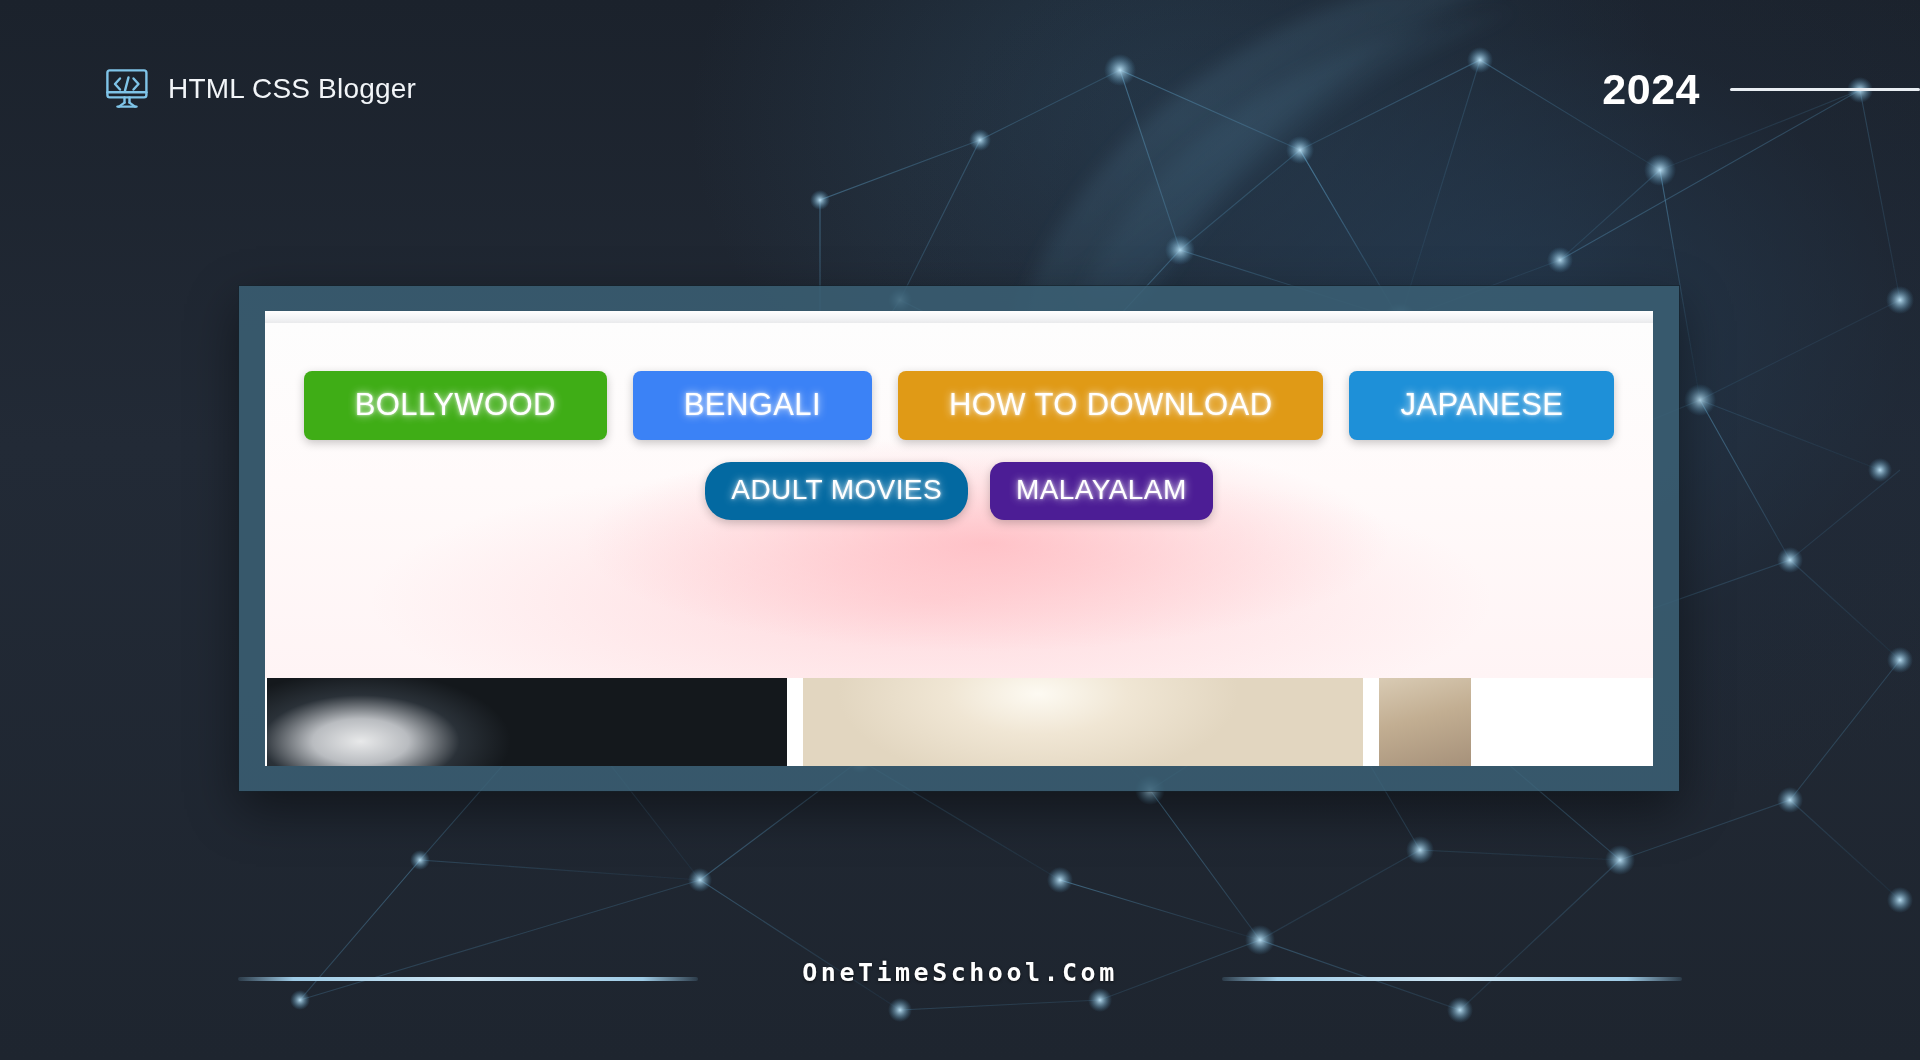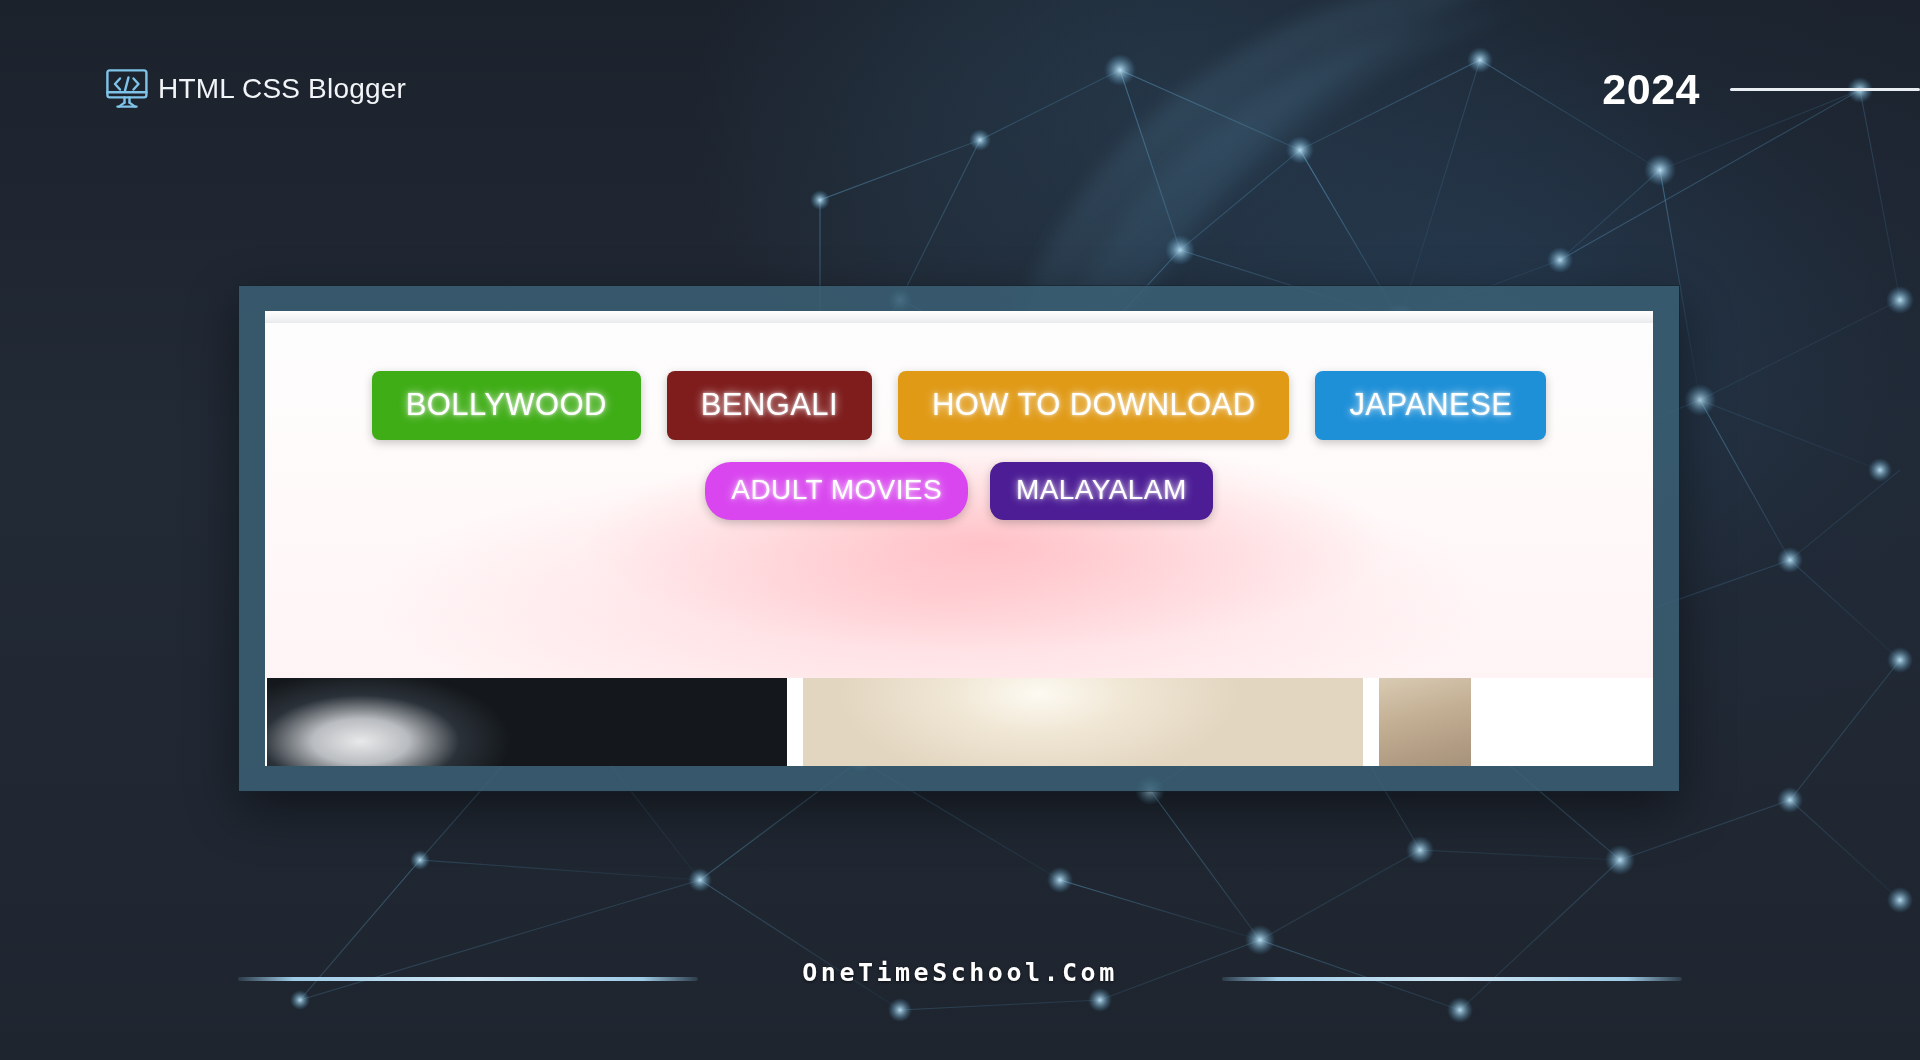--- a/index.html
+++ b/index.html
@@ -22,21 +22,21 @@
   }
   #mesh { position:absolute; inset:0; pointer-events:none; }
   #meshL { position:absolute; inset:0; pointer-events:none; opacity:.55; }
 
   
   .header {
     position:absolute; top:54px; left:0; width:1920px; height:70px;
   }
   .brand {
     position:absolute; left:104px; top:0;
-    display:flex; align-items:center; gap:8px; height:70px;
+    display:flex; align-items:center; gap:18px; height:70px;
   }
   .brand-icon { width:46px; height:44px; display:block; }
   .brand-text {
     color:#f2f5f8; font-size:28px; font-weight:400;
     letter-spacing:.2px; white-space:nowrap;
   }
   .year-wrap {
     position:absolute; right:0; top:0; height:70px;
     display:flex; align-items:center; gap:30px;
   }
@@ -81,21 +81,21 @@
   }
   .btn-row.row2 { margin-top:22px; gap:22px; }
 
   .cat-btn {
     border:none;
     border-radius:8px;
     color:#fff;
     font-size:31px;
     font-weight:400;
     letter-spacing:.4px;
-    padding:18px 34px 20px;
+    padding:18px 51px 20px;
     line-height:1;
     white-space:nowrap;
     cursor:pointer;
     font-family:"Liberation Sans", sans-serif;
     box-shadow:0 3px 10px rgba(0,0,0,.22);
     text-shadow:0 0 9px rgba(255,255,255,.85), 0 0 3px rgba(255,255,255,.7);
   }
   .row2 .cat-btn {
     font-size:28px;
     padding:14px 26px 16px;
@@ -281,27 +281,27 @@
   <div class="card-frame">
     <div class="card-inner">
 
       <div class="browser-strip"></div>
       <div class="glow-area"></div>
 
       <div class="btn-rows">
 
         <div class="btn-row row1">
           <button class="cat-btn" style="background-color: rgb(63, 173, 22);">BOLLYWOOD</button>
-          <button class="cat-btn" style="background-color: #7f1d1d;">BENGALI</button>
+          <button class="cat-btn" style="background-color: #3b82f6;">BENGALI</button>
           <button class="cat-btn" style="background-color: rgb(224, 154, 22);">HOW TO DOWNLOAD</button>
           <button class="cat-btn" style="background-color: rgb(30, 144, 216);">JAPANESE</button>
         </div>
 
         <div class="btn-row row2">
-          <button class="cat-btn" style="background-color: #d946ef; border-radius: 26px;">ADULT MOVIES</button>
+          <button class="cat-btn" style="background-color: #0369a1; border-radius: 26px;">ADULT MOVIES</button>
           <button class="cat-btn" style="background-color: #4c1d95;">MALAYALAM</button>
         </div>
       </div>
 
       <div class="thumb-strip">
         <div class="thumb thumb-a"></div>
         <div class="thumb thumb-b"></div>
         <div class="thumb thumb-c"></div>
       </div>
 

